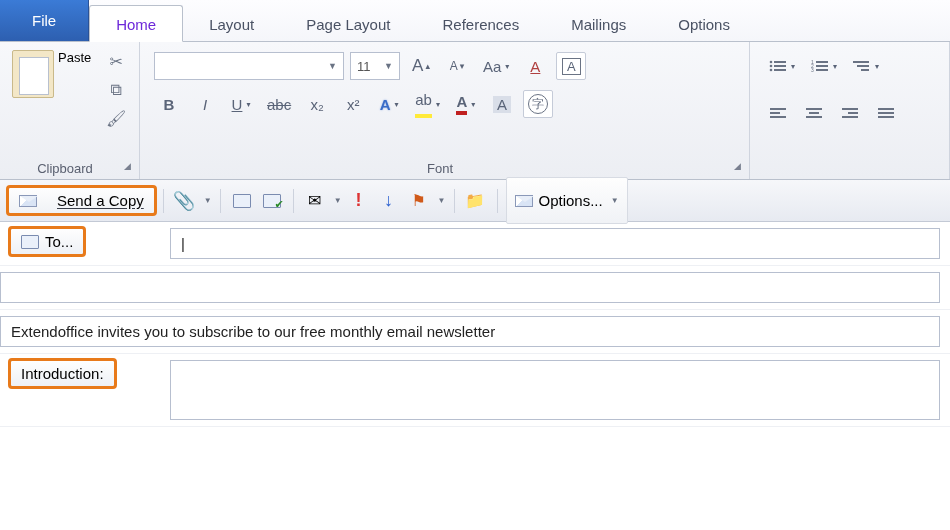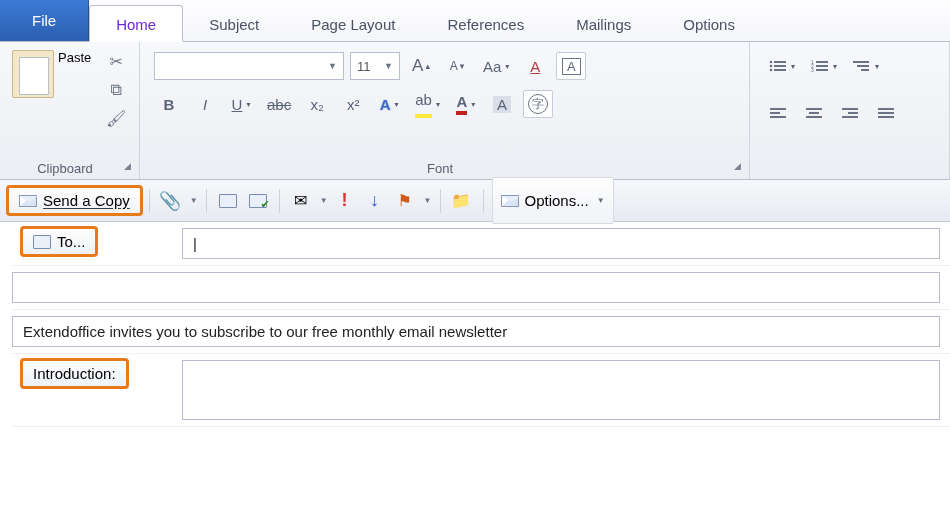--- a/index.html
+++ b/index.html
@@ -36,52 +36,52 @@
   .ribbon-btn .chev { font-size:8px; margin-left:2px; }
   .strike { text-decoration: line-through; }
   .underline { text-decoration: underline; }
   .boxed { border:1px solid #6a7384; padding:0 4px; font-size:13px; }
   
   .para-group { width:200px; padding-right:14px;}
   .bullet-btn svg { width:18px; height:14px; }
   
   
   .mail-toolbar { display:flex; align-items:center; gap:4px; height:42px; padding:0 8px; background:linear-gradient(to bottom,#f6f7fa,#e7eaf1); border-bottom:1px solid #c3c9d5; }
-  .btn-send { display:flex; align-items:center; gap:6px; padding:4px 10px; border:1px solid #d7dbe3; background:linear-gradient(to bottom,#fefefe,#f0f2f6); border-radius:2px; font-size:15px; }
+  .btn-send { display:flex; align-items:center; gap:20px; padding:4px 10px; border:1px solid #d7dbe3; background:linear-gradient(to bottom,#fefefe,#f0f2f6); border-radius:2px; font-size:15px; }
   .btn-send .lbl { text-decoration: underline; text-decoration-color:#3a3f4a; text-underline-offset:2px;}
   .highlight { outline:3px solid #e87a1a; outline-offset:-1px; }
   .tb-icon { width:26px; height:26px; display:flex; align-items:center; justify-content:center; border-radius:2px; }
   .tb-sep { width:1px; height:24px; background:#cdd2dd; margin:0 4px; } 
   .envelope-closed { width:18px; height:12px; background:linear-gradient(135deg,#fff 40%,#d9e4f5 41%); border:1px solid #8a98b8; position:relative;}
   .envelope-closed::before{content:"";position:absolute;top:0;left:0;border-left:9px solid transparent;border-right:9px solid transparent;border-top:6px solid #e8eef8;}
   .book { width:18px; height:14px; background:linear-gradient(to right,#eaf0fa 48%,#c8d4ec 49% 51%,#eaf0fa 52%); border:1px solid #7a8bb0; border-radius:1px; }
   .options-btn { display:flex; align-items:center; gap:6px; padding:14px 8px; border:1px solid #d7dbe3; background:linear-gradient(to bottom,#fefefe,#f0f2f6); border-radius:2px; font-size:15px;}
   
   
-  .compose { display:flex; flex-direction:column;margin-left:12px; }
+  .compose { display:flex; flex-direction:column; }
   .compose-row { display:flex; align-items:stretch; min-height:44px; border-bottom:1px solid #eef0f4;}
   .compose-row.tall { min-height:72px; }
   .compose-label-cell { width:170px; padding:6px 10px; display:flex; align-items:flex-start; }
   .chip-btn { display:flex; align-items:center; gap:6px; padding:4px 10px; border:1px solid #c7ccd7; background:linear-gradient(to bottom,#fefefe,#eef1f6); border-radius:2px; font-size:15px; }
   .plain-label { font-size:15px; padding:6px 2px; }
   .compose-field-cell { flex:1; padding:6px 10px 6px 0; display:flex; }
   .text-field { flex:1; background:#fff; border:1px solid #b7bfcf; padding:6px 10px; font-size:15px; color:#222; min-height:30px; }
   .text-field.cursor::before { content:"|"; color:#222; animation:blink 1s step-start infinite; }
   @keyframes blink { 50% { opacity:0; } }
   
   .little-chev{font-size:8px;color:#6a7384;margin-left:2px;}
   .clip-icon{font-size:18px;color:#6a7384;}
 </style>
 </head>
 <body>
 
 <div class="tabbar">
   <div class="file-tab">File</div>
   <div class="tab active">Home</div>
-  <div class="tab">Subject</div>
+  <div class="tab">Layout</div>
   <div class="tab">Page Layout</div>
   <div class="tab">References</div>
   <div class="tab">Mailings</div>
   <div class="tab">Options</div>
 </div>
 
 <div class="ribbon">
 
   <div class="group clipboard-group">
     <div class="group-body">

